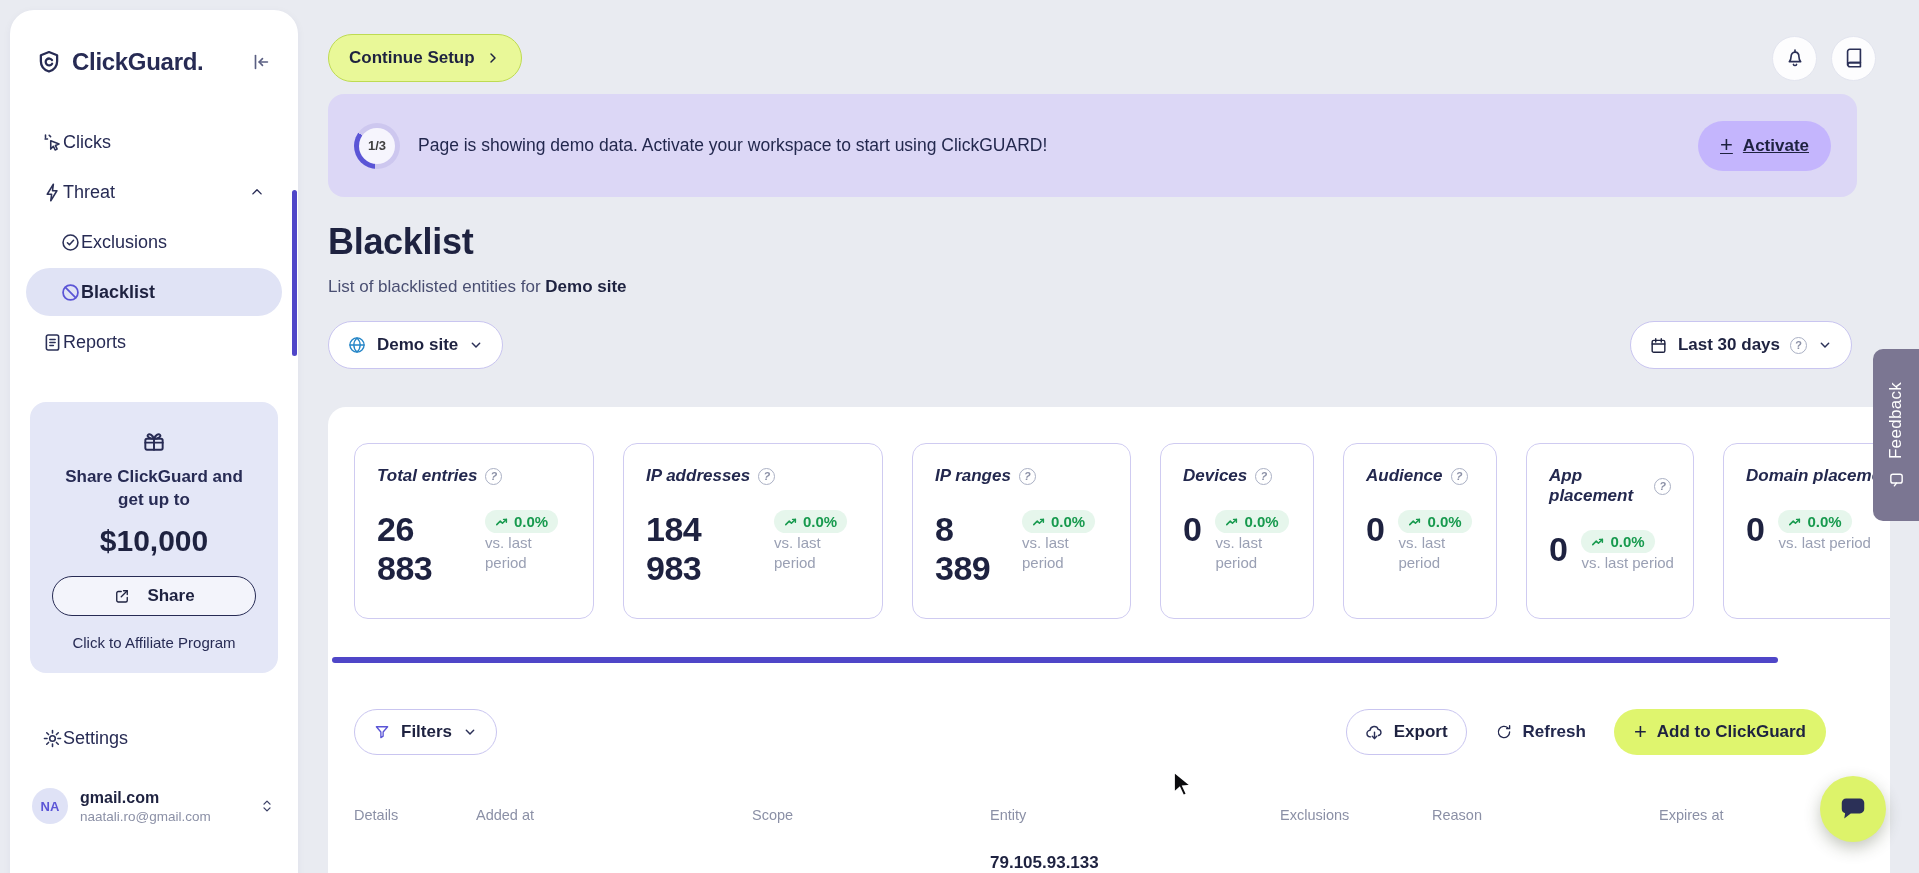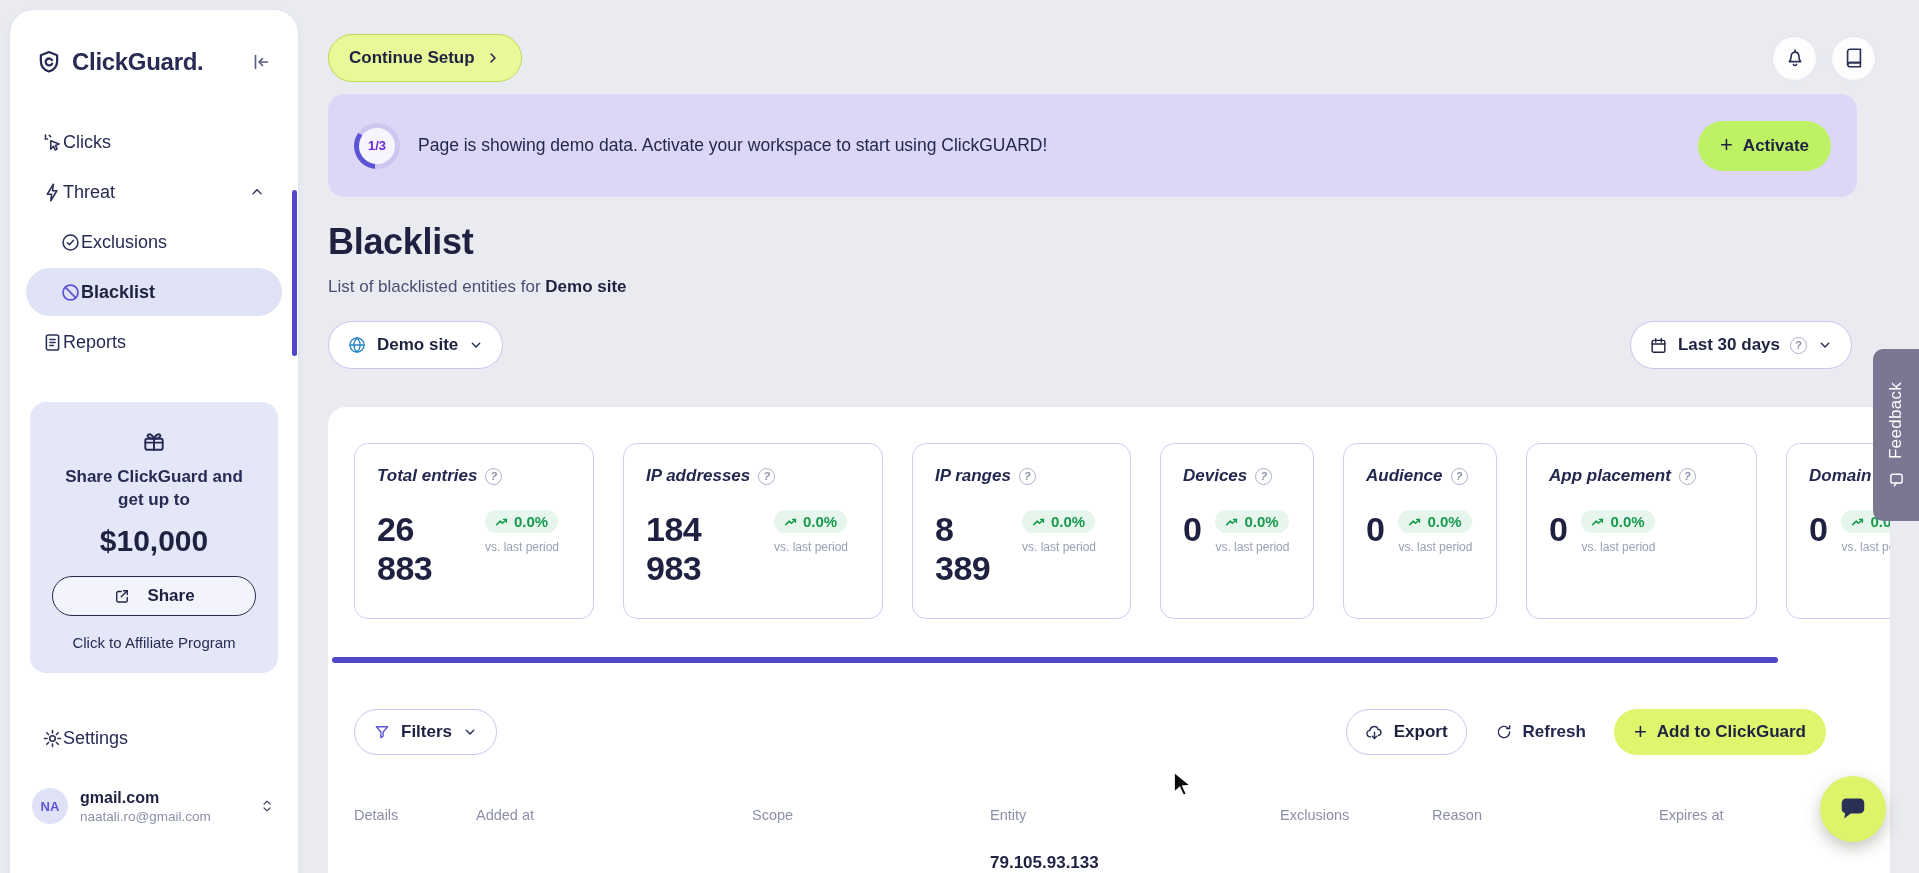--- a/index.html
+++ b/index.html
@@ -82,24 +82,24 @@
   }
 
   .banner {
     margin: 0 62px 0 0; height: 103px; background: #dcd7f6; border-radius: 16px;
     display: flex; align-items: center; gap: 18px; padding: 0 26px;
   }
   .ring { width: 46px; height: 46px; border-radius: 50%; flex: none;
     background: conic-gradient(from 185deg, #5b55d6 0deg 120deg, #cdc7ef 120deg 360deg);
     display: flex; align-items: center; justify-content: center; }
   .ring-inner { width: 36px; height: 36px; border-radius: 50%; background: #f6f5fd;
-    display: flex; align-items: center; justify-content: center; font-size: 13px; font-weight: 700; color: #6d28d9; }
+    display: flex; align-items: center; justify-content: center; font-size: 13px; font-weight: 700; color: #404040; }
   .banner-msg { font-size: 17.5px; font-weight: 500; color: #23284e; }
-  .btn-activate { margin-left: auto; height: 50px; padding: 0 22px; background: #bef264; border: none;
-    font-size: 17px; font-weight: 700; color: #1e2240; }
+  .btn-activate { margin-left: auto; height: 50px; padding: 0 22px; background: #c4b5fd; border: none;
+    font-size: 17px; font-weight: 700; color: #1e2240; text-decoration: underline; }
   .plus-icon::before { content: "+"; font-size: 22px; font-weight: 500; line-height: 1; }
 
   .page-title { margin-top: 24px; font-size: 36px; font-weight: 800; color: #1e2240; letter-spacing: -0.3px; }
   .page-subtitle { margin-top: 14px; font-size: 17px; color: #4a4f72; }
   .page-subtitle b { color: #1e2240; font-weight: 700; }
 
   .filter-row { margin-top: 24px; display: flex; align-items: center; gap: 20px; padding-right: 67px; }
   .dd {
     height: 48px; padding: 0 18px; background: #fff; border: 1.6px solid #c9c5f0;
     font-size: 17px; font-weight: 600; color: #1e2240;
@@ -122,21 +122,21 @@
     color: #8b90a6; font-size: 11px; font-weight: 700;
     display: inline-flex; align-items: center; justify-content: center; flex: none;
   }
   .help-icon::before { content: "?"; }
   .card-valrow { margin-top: 24px; display: flex; align-items: flex-start; gap: 14px; }
   .card-value { font-size: 34px; font-weight: 700; color: #1e2240; letter-spacing: -0.5px; }
   .badge {
     display: inline-flex; align-items: center; gap: 5px; background: #e6f6ec; color: #179a4e;
     border-radius: 999px; padding: 3px 10px; font-size: 15px; font-weight: 700;
   }
-  .period { margin-top: 7px; font-size: 12px; color: #9aa0b4; line-height: 1.3; width: 86px; }
+  .period { font-size: 15px; color: #9aa0b4; line-height: 1.3; width: 86px; }
   .card.nowrap .period { width: auto; white-space: nowrap; }
 
   .hscroll { margin: 38px 0 0 -22px; width: 1446px; height: 6px; background: #4f46c8; border-radius: 3px; }
 
   .toolbar { margin-top: 46px; display: flex; align-items: center; gap: 24px; padding-right: 64px; }
   .btn-outline { height: 46px; padding: 0 18px; background: #fff; border: 1.6px solid #c9c5f0;
     font-size: 17px; font-weight: 600; color: #1e2240; }
   .btn-outline .picon { color: #5b55d6; display: flex; }
   .btn-export { margin-left: auto; }
   .btn-text { height: 46px; padding: 0 4px; background: none; border: none;
@@ -460,21 +460,21 @@
                 <svg class="ic" width="14" height="14" viewBox="0 0 16 16" style="stroke-width:1.7">
                   <path d="M2 11l4-4 2.5 2.5L13 5"></path>
                   <path d="M9.8 5H13v3.2"></path>
                 </svg>
                 <span>0.0%</span>
               </span>
             <div class="period">vs. last period</div>
           </span>
         </div>
       </div>
-      <div class="card nowrap" style="width:231px">
+      <div class="card nowrap" style="width:168px">
         <div class="card-label">
             <span>App placement</span>
             <span class="help-icon"></span>
           </div>
         <div class="card-valrow">
           <span class="card-value">0</span>
           <span>
             <span class="badge">
                 <svg class="ic" width="14" height="14" viewBox="0 0 16 16" style="stroke-width:1.7">
                   <path d="M2 11l4-4 2.5 2.5L13 5"></path>

